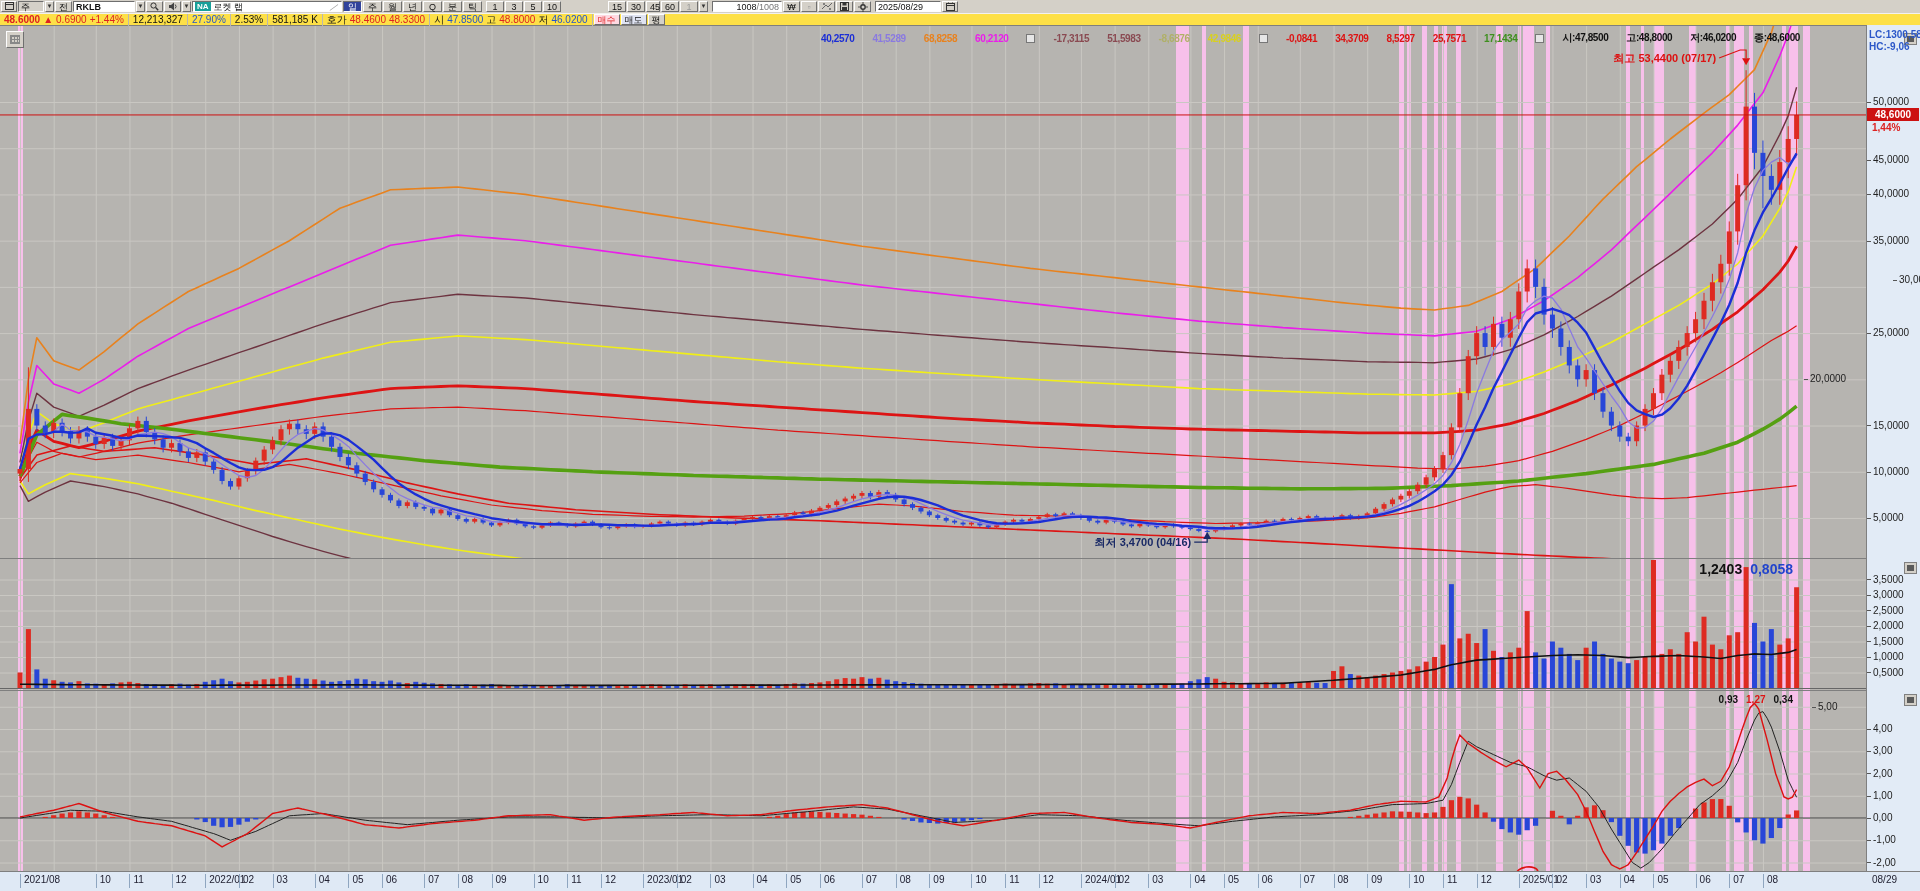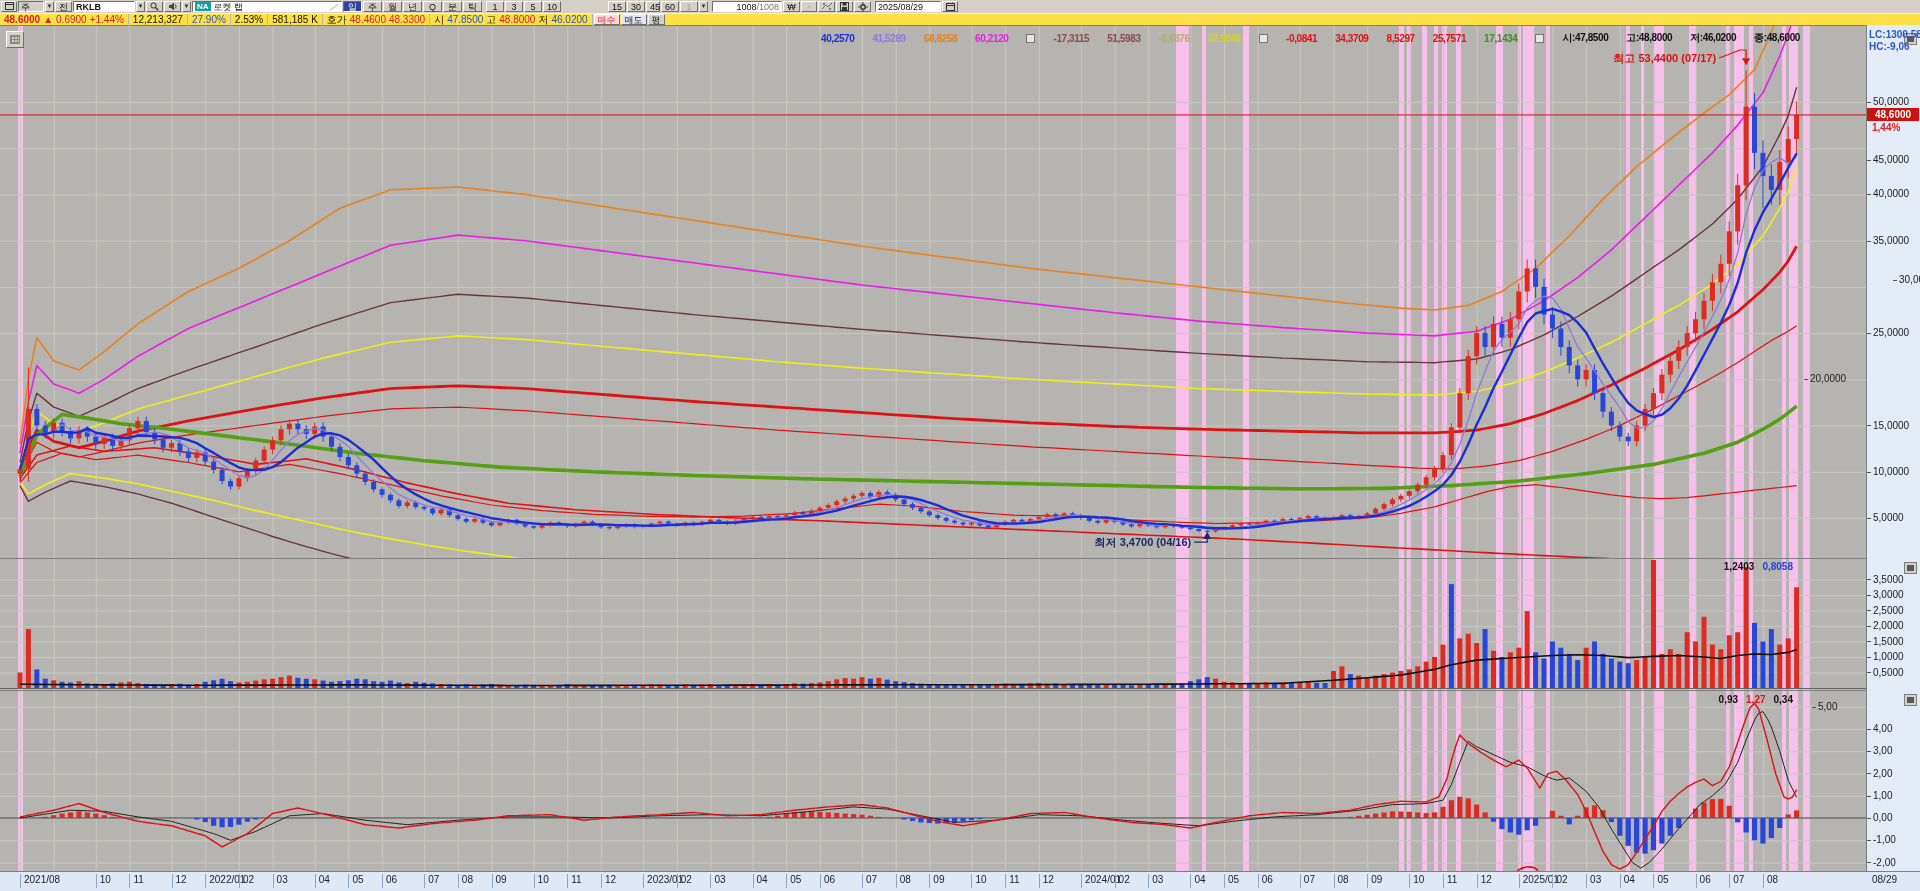--- a/index.html
+++ b/index.html
@@ -25,21 +25,21 @@
   
   #chartbg{position:absolute;left:0;top:25px;width:1920px;height:866px;background:#b6b4b0;z-index:1;}
   #axisstrip{position:absolute;left:1866px;top:25px;width:54px;height:866px;background:#e2ebf6;border-left:1px solid #7f7f7f;box-sizing:border-box;z-index:3;}
   #datestrip{position:absolute;left:0;top:871px;width:1920px;height:20px;background:#dfe9f5;border-top:1px solid #7f7f7f;box-sizing:border-box;z-index:4;}
   svg#chart{position:absolute;left:0;top:0;z-index:2;}
   .ticklab{position:absolute;font-size:10px;color:#222;white-space:nowrap;z-index:5;}
   .ticklab::before{content:"";display:inline-block;width:4px;height:1px;background:#555;vertical-align:middle;margin-right:2px;}
   .datelab{position:absolute;top:874px;font-size:10px;color:#223;white-space:nowrap;z-index:5;border-left:1px solid #8fa6c0;padding-left:3px;height:14px;}
   #legend{position:absolute;top:31px;right:120px;display:flex;gap:18px;align-items:center;font-size:10px;font-weight:bold;letter-spacing:-0.4px;z-index:6;white-space:nowrap;}
   .lgbox{width:7px;height:7px;border:1px solid #777;background:#e6e6e6;display:inline-block;}
-  #vlegend{position:absolute;top:561px;right:127px;display:flex;gap:8px;font-size:10px;font-weight:bold;z-index:6;}
+  #vlegend{position:absolute;top:561px;right:127px;display:flex;gap:8px;font-size:14px;font-weight:bold;z-index:6;}
   #olegend{position:absolute;top:694px;right:127px;display:flex;gap:8px;font-size:10px;font-weight:bold;z-index:6;}
   .lchc{position:absolute;left:1869px;font-size:10px;font-weight:bold;color:#2b57c8;z-index:6;white-space:nowrap;}
   #pricebox{position:absolute;left:1867px;top:108px;width:52px;height:13px;background:#cc1111;color:#fff;
     font-size:10px;font-weight:bold;text-align:center;line-height:13px;z-index:6;}
   #pricepct{position:absolute;left:1872px;top:122px;font-size:10px;font-weight:bold;color:#d22;z-index:6;}
   #cornerdate{position:absolute;left:1872px;top:874px;font-size:10px;color:#223;z-index:6;}
   .miniwin{position:absolute;width:11px;height:10px;background:#d4d0c8;border:1px solid #808080;z-index:6;}
   .miniwin::after{content:"";position:absolute;left:2px;top:2px;right:2px;bottom:2px;background:#5a5a5a;}
   #gridbtn{position:absolute;left:6px;top:31px;width:16px;height:15px;background:#d4d0c8;border:1px solid;border-color:#fdfdfd #6f6f6f #6f6f6f #fdfdfd;z-index:6;}
   #gridbtn::after{content:"";position:absolute;left:3px;top:3px;width:8px;height:7px;

